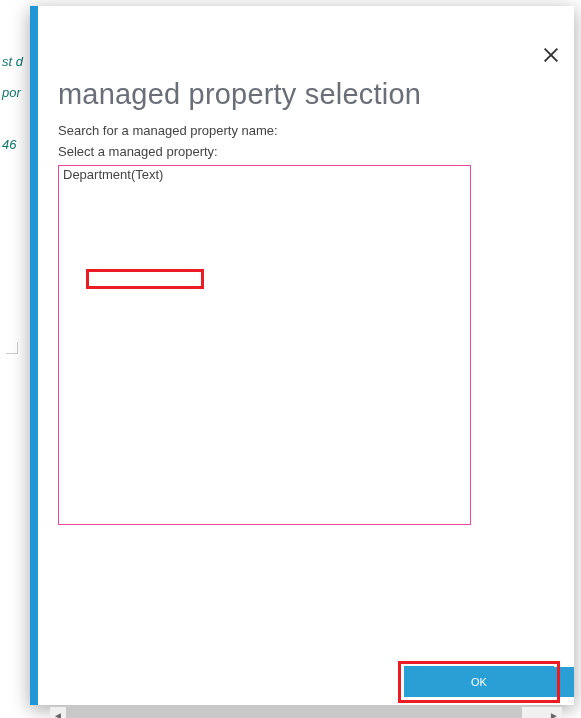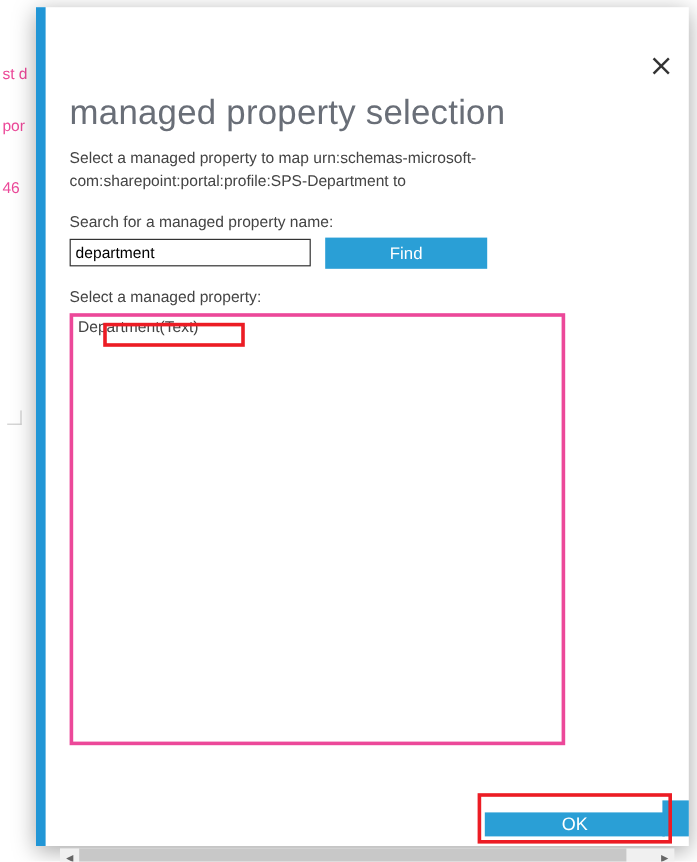--- a/index.html
+++ b/index.html
@@ -8,23 +8,24 @@
     width: 581px; height: 718px;
     font-family: "Segoe UI", "Segoe UI Light", Arial, sans-serif;
     background: #fff;
     overflow: hidden;
     position: relative;
   }
   .backdrop-text {
     position: absolute;
     left: 0; top: 0;
     font-size: 13px;
-    color: #ec4899;
+    color: #0f766e;
     width: 58px;
     overflow: hidden;
+    font-style: italic;
   }
   .backdrop-line { padding: 4px 2px; white-space: nowrap; }
   .backdrop-corner {
     position: absolute;
     left: 6px; top: 342px;
     width: 12px; height: 12px;
     border-right: 1px solid #ccc;
     border-bottom: 1px solid #ccc;
   }
   .modal {
@@ -95,21 +96,21 @@
     background: #2a9fd6;
     color: #fff;
     border: none;
     font-size: 14px;
     cursor: pointer;
     font-family: inherit;
   }
   .listbox {
     width: 413px;
     height: 360px;
-    border: 3px solid #ec4899;
+    border: 1px solid #ec4899;
     overflow-y: scroll;
     overflow-x: hidden;
     font-size: 13px;
     color: #444;
     background: #fff;
   }
   .listbox::-webkit-scrollbar { width: 16px; }
   .listbox::-webkit-scrollbar-track { background: #f0f0f0; }
   .listbox::-webkit-scrollbar-thumb { background: #c8c8c8; }
   .list-item {
@@ -127,25 +128,25 @@
   }
   .ok-edge {
     position: absolute;
     right: 0; bottom: 34px;
     width: 22px; height: 30px;
     background: #2a9fd6;
   }
   .ok-btn {
     position: absolute;
     right: 20px; bottom: 34px;
-    width: 150px; height: 20px;
+    width: 150px; height: 31px;
     background: #2a9fd6;
     color: #fff;
     border: none;
-    font-size: 15px;
+    font-size: 11px;
     font-family: inherit;
     cursor: pointer;
   }
   .highlight-box-2 {
     position: absolute;
     border: 3px solid #ec1c24;
     pointer-events: none;
     right: 14px; bottom: 28px;
     width: 162px; height: 42px;
   }
@@ -168,40 +169,35 @@
     position: absolute; left: 0; top: 0;
     height: 100%; width: 95%;
     background: #c8c8c8;
   }
 </style>
 </head>
 <body>
 
 <div class="backdrop-text">
   <div class="backdrop-line" style="margin-top:50px">st d</div>
-  <div class="backdrop-line" style="margin-top:20px">por</div>
+  <div class="backdrop-line" style="margin-top:8px">por</div>
   <div class="backdrop-line" style="margin-top:29px">46</div>
 </div>
 <div class="backdrop-corner"></div>
 
 <div class="modal">
   <div class="modal-inner">
 
     <div class="close-icon"></div>
 
     <div class="dialog-title">managed property selection</div>
 
-    <div class="intro">Select a managed property to map urn:schemas-microsoft-com:sharepoint:portal:profile:SPS-Department to</div>
 
     <div class="label">Search for a managed property name:</div>
 
-    <div class="search-row">
-      <input class="search-input" type="text" value="department" style="">
-      <button class="find-btn">Find</button>
-    </div>
 
     <div class="label">Select a managed property:</div>
 
     <div class="listbox">
       <div class="list-item">Department(Text)</div>
     </div>
 
     <div class="ok-edge"></div>
     <button class="ok-btn">OK</button>
 

